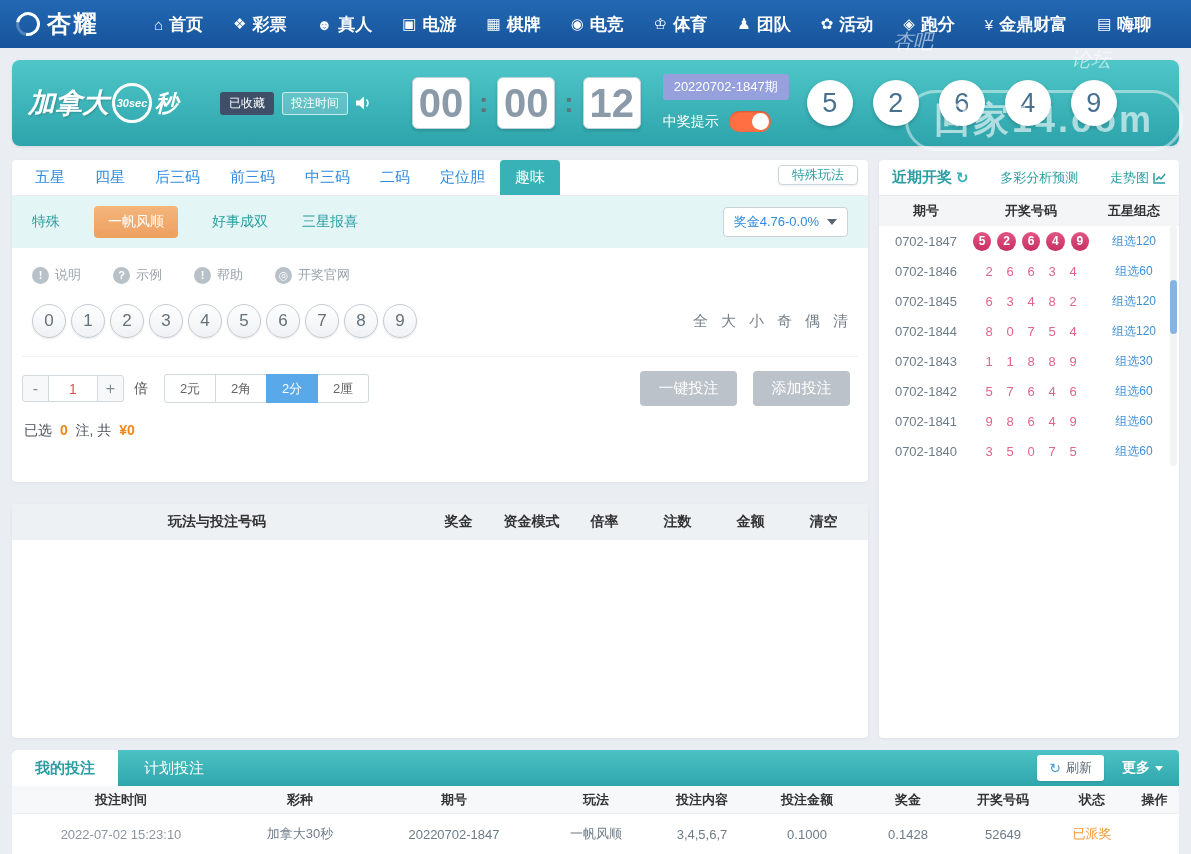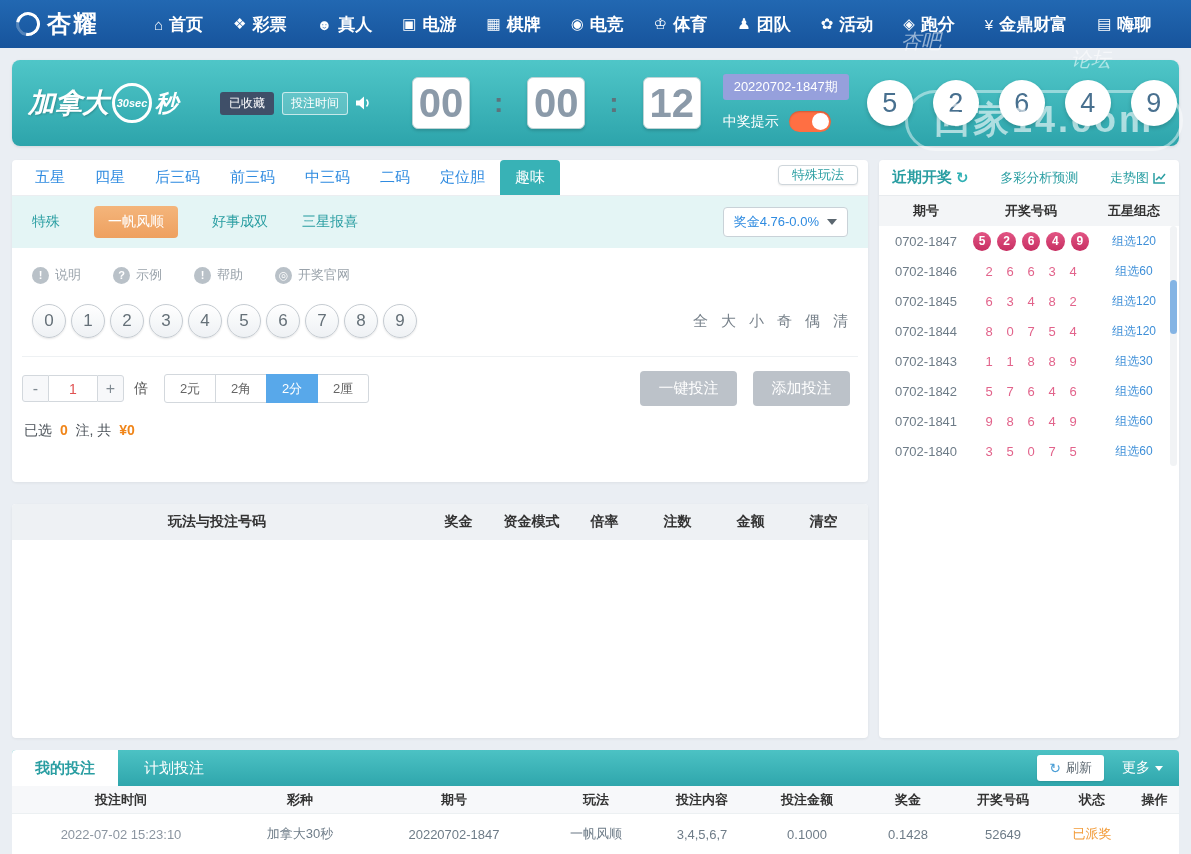--- a/index.html
+++ b/index.html
@@ -14,38 +14,38 @@
   .logo { display:flex; align-items:center; gap:7px; margin-right:55px; flex:0 0 auto; }
   .logo-mark { width:24px; height:24px; border:3px solid #fff; border-left-color:rgba(255,255,255,.25); border-radius:50%; transform:rotate(-35deg); }
   .logo-text { font-size:24px; font-weight:bold; letter-spacing:2px; }
   .nav-items { display:flex; flex:1; overflow:hidden; gap:30px; white-space:nowrap; }
   .nav-item { color:#fff; font-size:17px; font-weight:bold; display:flex; align-items:center; gap:6px; flex:0 0 auto; }
   .nav-ico { font-size:15px; font-weight:normal; }
 
   
   .watermark { position:absolute; top:0; right:0; width:440px; height:170px; pointer-events:none; z-index:60; color:rgba(255,255,255,.55); }
   .wm-s { position:absolute; font-size:20px; font-style:italic; }
-  .wm-s1 { top:28px; right:250px; }
+  .wm-s1 { top:28px; right:258px; }
   .wm-s2 { top:46px; right:80px; }
   .wm-big { position:absolute; top:90px; right:8px; font-size:36px; font-weight:bold; letter-spacing:3px; border:3px solid rgba(255,255,255,.45); border-radius:32px; padding:3px 26px; color:rgba(255,255,255,.6); }
 
   
   .lheader { position:relative; margin:12px 12px 0; height:86px; border-radius:8px; background:linear-gradient(180deg,#4fc6c8,#2da4ab); display:flex; align-items:center; padding:0 16px; box-shadow:0 1px 3px rgba(0,0,0,.1); }
   .lh-logo { display:flex; align-items:center; color:#fff; font-style:italic; width:192px; flex:0 0 auto; }
   .lh-name { font-size:27px; font-weight:bold; text-shadow:1px 1px 2px rgba(0,0,0,.2); }
   .lh-clock { width:40px; height:40px; border:3px solid #fff; border-radius:50%; margin:0 3px; display:flex; align-items:center; justify-content:center; }
   .lh-clock em { font-size:11px; font-weight:bold; font-style:italic; }
   .lh-suffix { font-size:23px; font-weight:bold; }
   .lh-saleinfo { width:178px; flex:0 0 auto; }
   .sale-badge { display:inline-block; background:#2a99a0; color:#fff; font-size:13px; padding:4px 11px; border-radius:3px; margin-bottom:8px; }
   .sale-row2 { display:flex; align-items:center; gap:8px; }
   .fav-badge { background:#3f4f68; color:#fff; font-size:12px; padding:3px 9px; border-radius:3px; }
   .time-badge { background:rgba(255,255,255,.18); border:1px solid rgba(255,255,255,.65); color:#fff; font-size:12px; padding:2px 8px; border-radius:3px; }
   .speaker { display:inline-flex; align-items:center; }
-  .countdown { display:flex; align-items:center; gap:24px; margin-left:14px; flex:0 0 auto; }
+  .countdown { display:flex; align-items:center; gap:9px; margin-left:14px; flex:0 0 auto; }
   .cd { width:58px; height:52px; background:#fff; border:1px solid #bfd4d6; border-radius:6px; font-size:40px; font-weight:bold; color:#8b9aa9; display:flex; align-items:center; justify-content:center; box-shadow:0 2px 3px rgba(0,0,0,.15); }
   .cd-c { font-size:28px; color:#5d737c; font-weight:bold; }
   .lh-right { margin-left:22px; display:flex; flex-direction:column; gap:11px; flex:0 0 auto; }
   .period-badge { background:#96a0dc; color:#fff; font-size:13px; padding:4px 11px; border-radius:3px; }
   .tip-row { display:flex; align-items:center; gap:10px; }
   .tip-label { color:#fff; font-size:14px; }
   .toggle { width:42px; height:21px; border-radius:11px; background:#ff6f43; position:relative; display:inline-block; box-shadow:inset 0 1px 2px rgba(0,0,0,.2); cursor:pointer; }
   .toggle .knob { position:absolute; right:2px; top:2px; width:17px; height:17px; background:#fff; border-radius:50%; }
   .lh-balls { display:flex; gap:20px; margin-left:18px; flex:0 0 auto; }
   .hball { width:46px; height:46px; background:#fff; border-radius:50%; display:flex; align-items:center; justify-content:center; font-size:27px; color:#48708f; box-shadow:0 2px 4px rgba(0,0,0,.18); }
@@ -122,21 +122,21 @@
   .sb-scroll .thumb { position:absolute; top:54px; left:0; width:7px; height:54px; background:#84b4e4; border-radius:4px; }
 
   
   .mybets { margin:12px 12px 0; }
   .mb-head { height:36px; background:linear-gradient(180deg,#4cc2c4,#2fa6ac); border-radius:4px 4px 0 0; display:flex; align-items:center; overflow:hidden; }
   .mbtab { width:106px; height:100%; background:#fff; color:#2a9ea2; font-size:15px; font-weight:bold; display:flex; align-items:center; justify-content:center; }
   .mbtab2 { color:#fff; font-size:15px; margin-left:26px; }
   .mb-actions { margin-left:auto; display:flex; align-items:center; gap:18px; padding-right:16px; }
   .refresh-btn { background:#fff; border:none; border-radius:3px; height:26px; padding:0 12px; color:#5b6770; font-size:13px; display:flex; align-items:center; gap:5px; box-shadow:0 1px 2px rgba(0,0,0,.12); }
   .refresh-btn i { color:#4a9ed6; font-size:14px; }
-  .more-link { color:#fff; font-size:14px; display:flex; align-items:center; gap:5px; }
+  .more-link { color:#fff; font-size:14px; display:flex; align-items:center; gap:5px;font-weight:bold; }
   .tri { width:0; height:0; border-left:4px solid transparent; border-right:4px solid transparent; border-top:5px solid #fff; }
   .mb-thead { display:flex; height:28px; background:#f7f8fa; align-items:center; font-size:13px; font-weight:bold; color:#333; border-bottom:1px solid #ecf0f2; }
   .mb-row { display:flex; height:40px; background:#fff; align-items:center; font-size:13px; color:#6e7c88; }
   .mc { text-align:center; }
   .mc1{flex:0 0 218px}.mc2{flex:0 0 140px}.mc3{flex:0 0 168px}.mc4{flex:0 0 116px}.mc5{flex:0 0 96px}
   .mc6{flex:0 0 114px}.mc7{flex:0 0 88px}.mc8{flex:0 0 102px}.mc9{flex:0 0 76px}.mc10{flex:1}
   .mb-row .mc1 { color:#8b95a0; }
   .status-paid { color:#f29b38; }
 </style>
 </head>

